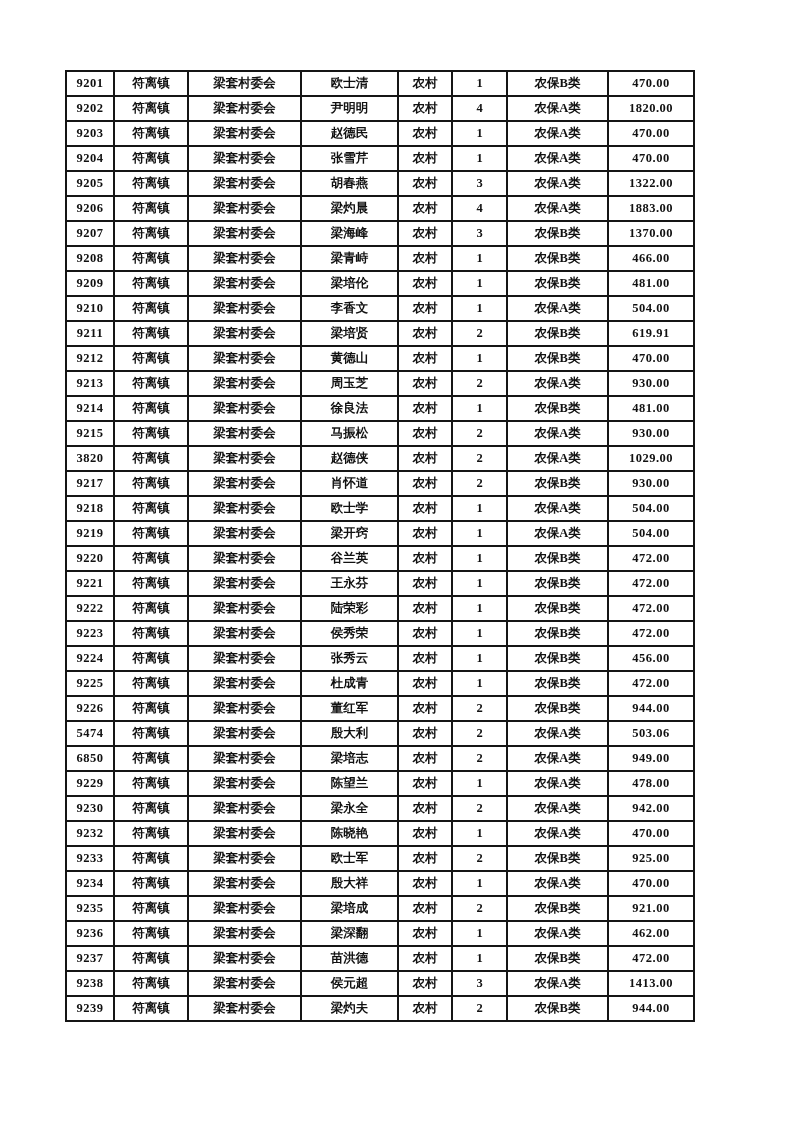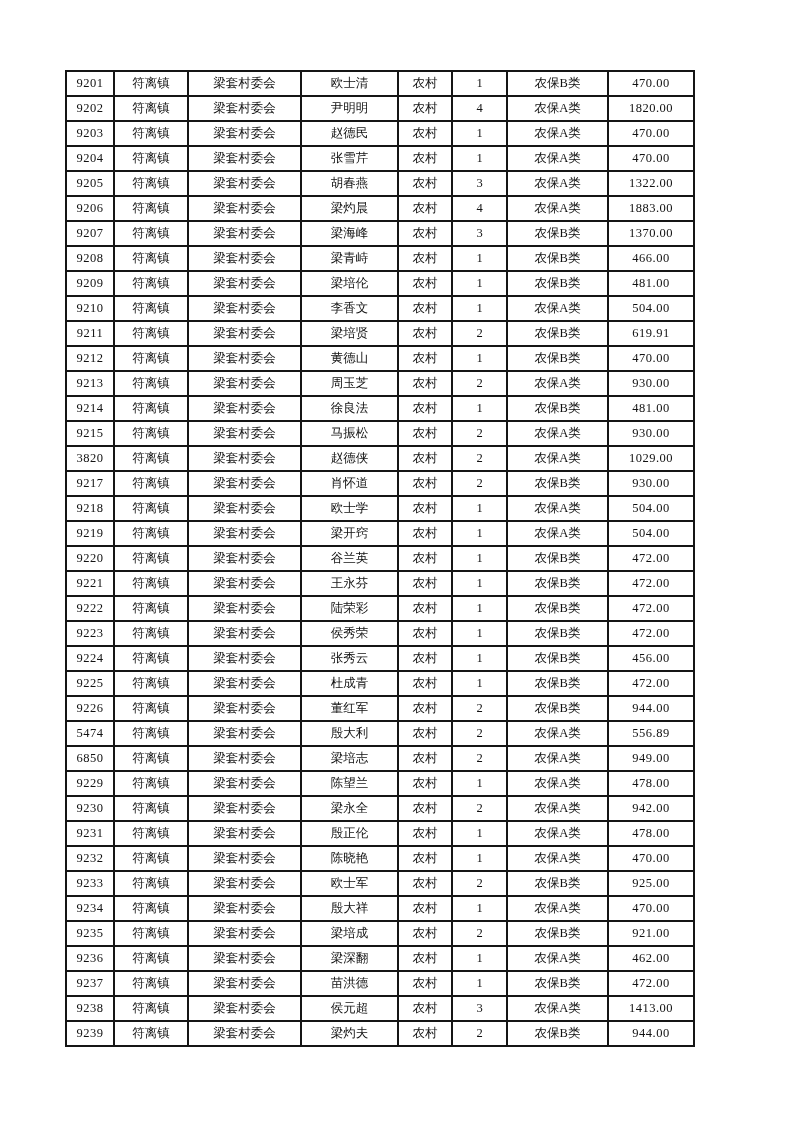--- a/index.html
+++ b/index.html
@@ -13,20 +13,21 @@
     position: relative;
     font-family: "Liberation Serif", "DejaVu Serif", serif;
     color: #1a1a1a;
     overflow: hidden;
   }
   .sheet {
     position: absolute;
     left: 0; top: 0;
     width: 793px; height: 1122px;
     background: #ffffff;
+    font-weight: bold;
   }
   table.data-table {
     position: absolute;
     left: 65px;
     top: 70px;
     width: 628px;
     border-collapse: separate;
     border-spacing: 0;
     table-layout: fixed;
     border: 1px solid #151515;
@@ -328,21 +329,21 @@
     <td class="c-amount">944.00</td>
   </tr>
         <tr>
     <td class="c-id">5474</td>
     <td class="c-town">符离镇</td>
     <td class="c-village">梁套村委会</td>
     <td class="c-person">殷大利</td>
     <td class="c-residence">农村</td>
     <td class="c-count">2</td>
     <td class="c-insurance">农保A类</td>
-    <td class="c-amount">556.89</td>
+    <td class="c-amount">503.06</td>
   </tr>
         <tr>
     <td class="c-id">6850</td>
     <td class="c-town">符离镇</td>
     <td class="c-village">梁套村委会</td>
     <td class="c-person">梁培志</td>
     <td class="c-residence">农村</td>
     <td class="c-count">2</td>
     <td class="c-insurance">农保A类</td>
     <td class="c-amount">949.00</td>
@@ -359,30 +360,20 @@
   </tr>
         <tr>
     <td class="c-id">9230</td>
     <td class="c-town">符离镇</td>
     <td class="c-village">梁套村委会</td>
     <td class="c-person">梁永全</td>
     <td class="c-residence">农村</td>
     <td class="c-count">2</td>
     <td class="c-insurance">农保A类</td>
     <td class="c-amount">942.00</td>
-  </tr>
-        <tr>
-    <td class="c-id">9231</td>
-    <td class="c-town">符离镇</td>
-    <td class="c-village">梁套村委会</td>
-    <td class="c-person">殷正伦</td>
-    <td class="c-residence">农村</td>
-    <td class="c-count">1</td>
-    <td class="c-insurance">农保A类</td>
-    <td class="c-amount">478.00</td>
   </tr>
         <tr>
     <td class="c-id">9232</td>
     <td class="c-town">符离镇</td>
     <td class="c-village">梁套村委会</td>
     <td class="c-person">陈晓艳</td>
     <td class="c-residence">农村</td>
     <td class="c-count">1</td>
     <td class="c-insurance">农保A类</td>
     <td class="c-amount">470.00</td>

